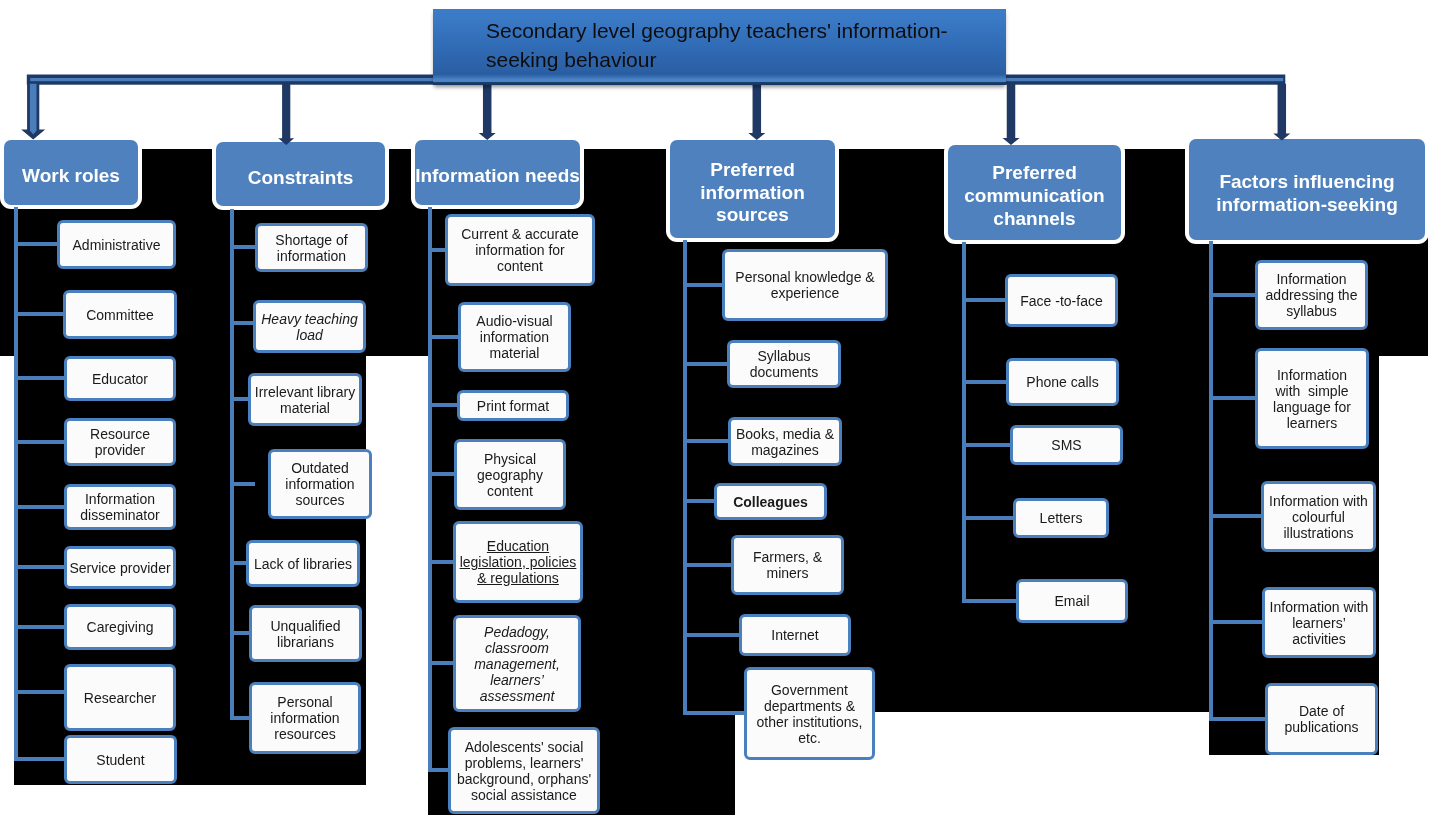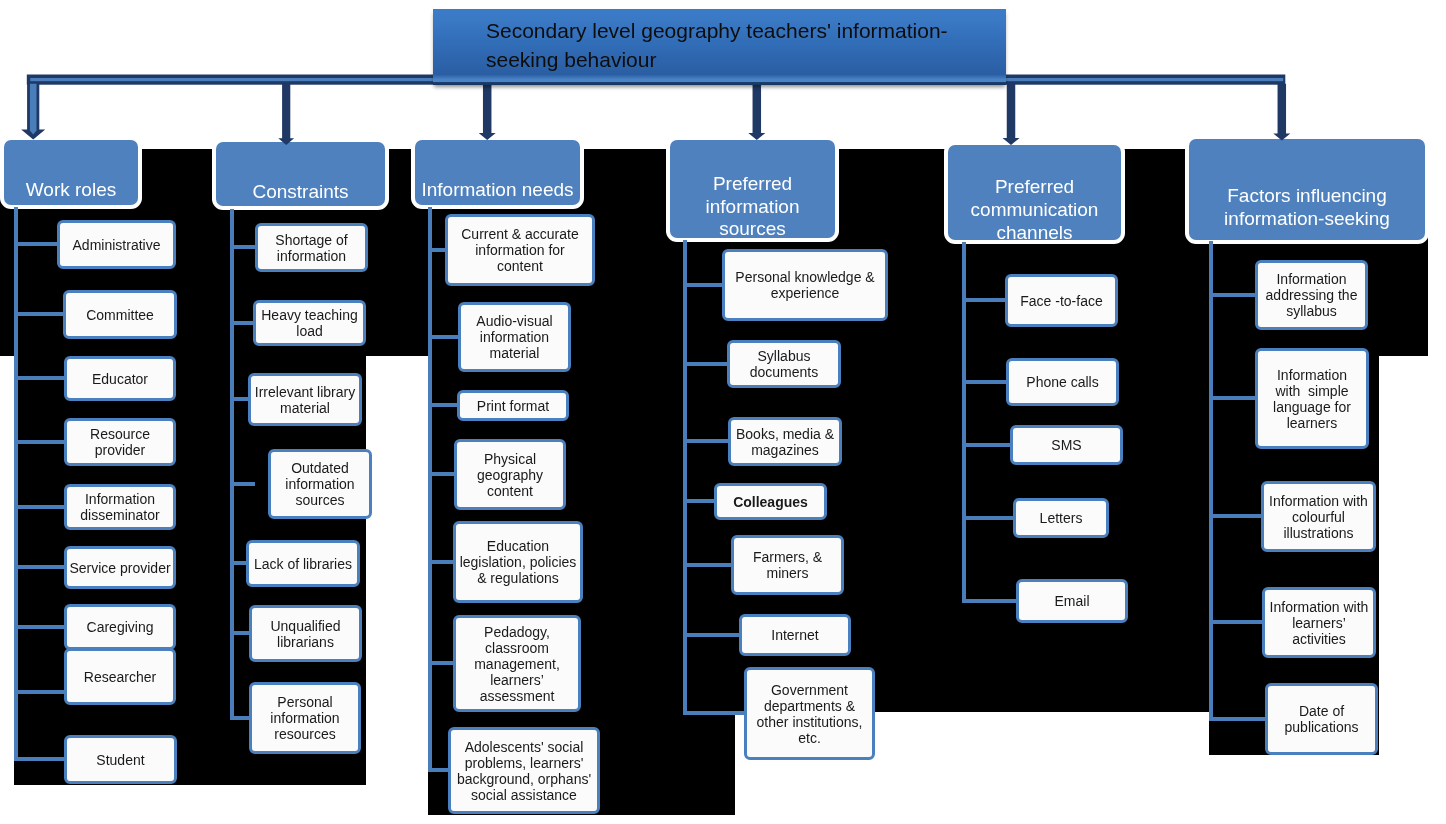--- a/index.html
+++ b/index.html
@@ -16,21 +16,21 @@
      background:linear-gradient(180deg,#3b7bc8 0%,#3a79c4 14%,#316cb6 48%,#2a5ea3 86%,
        #4b84c6 93%,#4b84c6 96%,#1b3f6e 96.5%,#16345c 100%);
      box-shadow:0 3px 4px -1px rgba(0,0,0,0.45);
      color:#0d0d0d;display:flex;align-items:center;font-size:21px;}
   .title .tw{padding-left:53px;position:relative;top:-2px;}
   .title .tw span{line-height:29.5px;}
   .hdr{position:absolute;box-sizing:border-box;background:#4e81bd;
        border-radius:7px;color:#ffffff;display:flex;align-items:center;
        justify-content:center;text-align:center;font-size:19px;
        box-shadow:0 0 0 4px #ffffff;}
-  .hdr .tw{position:relative;top:18px;}
+  .hdr .tw{position:relative;top:4px;font-weight:bold;}
   .hdr .tw span{line-height:22.9px;}
   .leaf{position:absolute;box-sizing:border-box;background:#fbfbfb;
         border:3px solid #4a80bd;border-radius:6px;color:#1a1a1a;
         display:flex;align-items:center;justify-content:center;
         text-align:center;font-size:14px;}
   .leaf .tw span{line-height:16px;}
   .vline{position:absolute;background:#4a7ebb;}
   .hline{position:absolute;background:#4a7ebb;}
 </style>
 </head>
@@ -135,41 +135,41 @@
       <span>Service provider</span>
     </div>
   </div>
   <div class="hline" style="left:14px;top:625px;width:53px;height:4px;"></div>
   <div class="leaf" style="left:64px;top:604px;width:112px;height:46px;">
     <div class="tw">
       <span>Caregiving</span>
     </div>
   </div>
   <div class="hline" style="left:14px;top:690px;width:53px;height:4px;"></div>
-  <div class="leaf" style="left:64px;top:648px;width:112px;height:57px;">
+  <div class="leaf" style="left:64px;top:664px;width:112px;height:67px;">
     <div class="tw">
       <span>Researcher</span>
     </div>
   </div>
   <div class="hline" style="left:14px;top:757px;width:53px;height:4px;"></div>
   <div class="leaf" style="left:64px;top:735px;width:113px;height:49px;">
     <div class="tw">
       <span>Student</span>
     </div>
   </div>
   <div class="vline" style="left:230px;top:209px;width:4px;height:511px;"></div>
   <div class="hline" style="left:230px;top:245px;width:28px;height:4px;"></div>
   <div class="leaf" style="left:255px;top:223px;width:113px;height:49px;">
     <div class="tw">
       <span>Shortage of</span>
       <span>information</span>
     </div>
   </div>
   <div class="hline" style="left:230px;top:321px;width:26px;height:4px;"></div>
-  <div class="leaf" style="left:253px;top:300px;width:113px;height:46px;">
+  <div class="leaf" style="left:253px;top:300px;width:113px;height:53px;font-style:italic;">
     <div class="tw">
       <span>Heavy teaching</span>
       <span>load</span>
     </div>
   </div>
   <div class="hline" style="left:230px;top:397px;width:21px;height:4px;"></div>
   <div class="leaf" style="left:248px;top:373px;width:114px;height:53px;">
     <div class="tw">
       <span>Irrelevant library</span>
       <span>material</span>
@@ -229,29 +229,29 @@
   </div>
   <div class="hline" style="left:428px;top:472px;width:29px;height:4px;"></div>
   <div class="leaf" style="left:454px;top:439px;width:112px;height:71px;">
     <div class="tw">
       <span>Physical</span>
       <span>geography</span>
       <span>content</span>
     </div>
   </div>
   <div class="hline" style="left:428px;top:560px;width:28px;height:4px;"></div>
-  <div class="leaf" style="left:453px;top:521px;width:130px;height:82px;">
+  <div class="leaf" style="left:453px;top:521px;width:130px;height:82px;text-decoration:underline;">
     <div class="tw">
       <span>Education</span>
       <span>legislation, policies</span>
       <span>&amp; regulations</span>
     </div>
   </div>
   <div class="hline" style="left:428px;top:661px;width:28px;height:4px;"></div>
-  <div class="leaf" style="left:453px;top:615px;width:128px;height:97px;">
+  <div class="leaf" style="left:453px;top:615px;width:128px;height:97px;font-style:italic;">
     <div class="tw">
       <span>Pedadogy,</span>
       <span>classroom</span>
       <span>management,</span>
       <span>learners’</span>
       <span>assessment</span>
     </div>
   </div>
   <div class="hline" style="left:428px;top:768px;width:23px;height:4px;"></div>
   <div class="leaf" style="left:448px;top:727px;width:152px;height:87px;">

